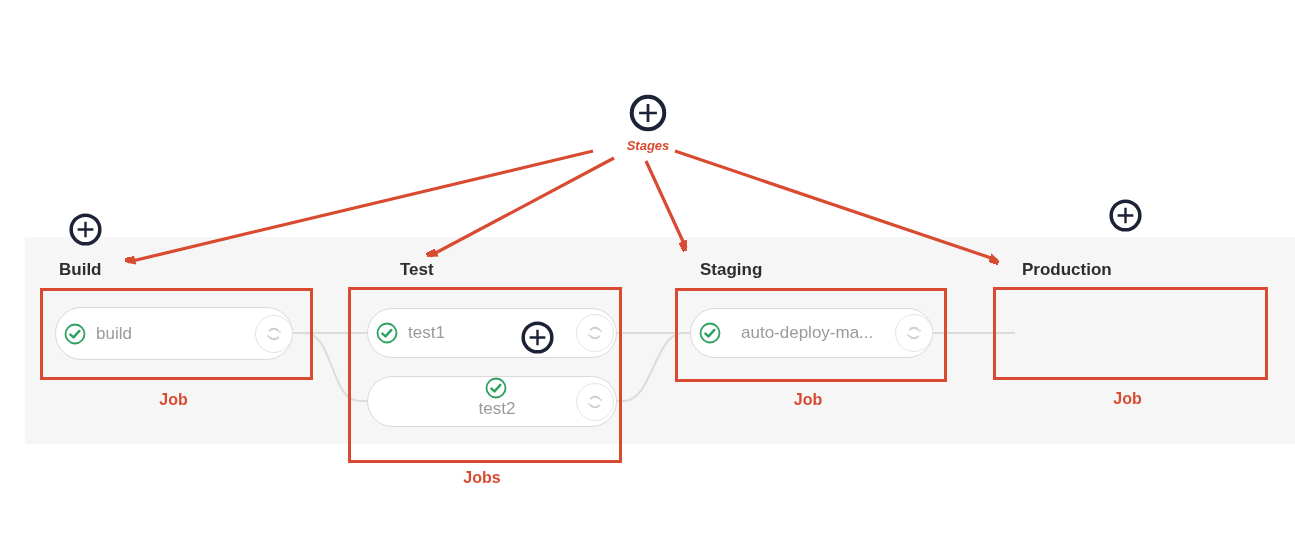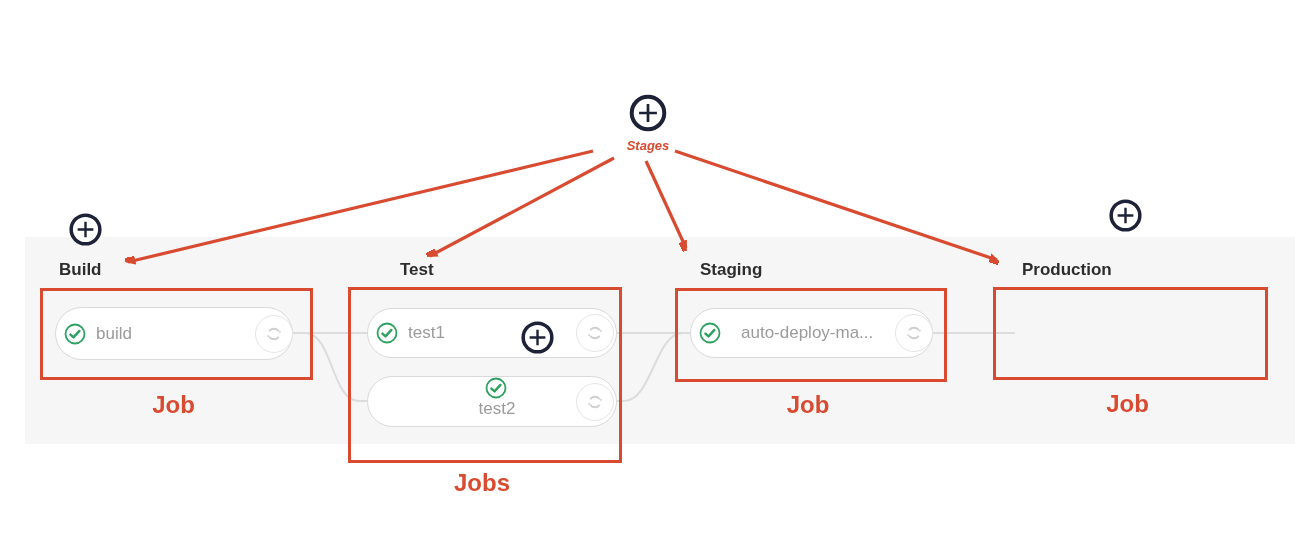--- a/index.html
+++ b/index.html
@@ -18,21 +18,21 @@
     display:flex;align-items:center;box-sizing:border-box;
   }
   .status-icon{display:flex;align-items:center;justify-content:center;margin-left:8px;flex:0 0 auto;}
   .job-label{margin-left:10px;font-size:17px;color:#9b9b9b;white-space:nowrap;overflow:hidden;}
   .action-btn{
     position:absolute;top:50%;transform:translateY(-50%);
     width:38px;height:38px;border-radius:50%;border:1.5px solid #e5e5e5;background:#ffffff;
     display:flex;align-items:center;justify-content:center;box-sizing:border-box;
   }
   .ann-label{
-    position:absolute;z-index:4;font-size:24px;font-weight:700;color:#d84b30;text-align:center;white-space:nowrap;
+    position:absolute;z-index:4;font-size:16px;font-weight:700;color:#d84b30;text-align:center;white-space:nowrap;
   }
   .plus-icon{position:absolute;z-index:6;}
   svg.arrows{position:absolute;left:0;top:0;z-index:5;pointer-events:none;}
 </style>
 </head>
 <body>
 
 <div class="canvas">
 
   <div class="band"></div>

